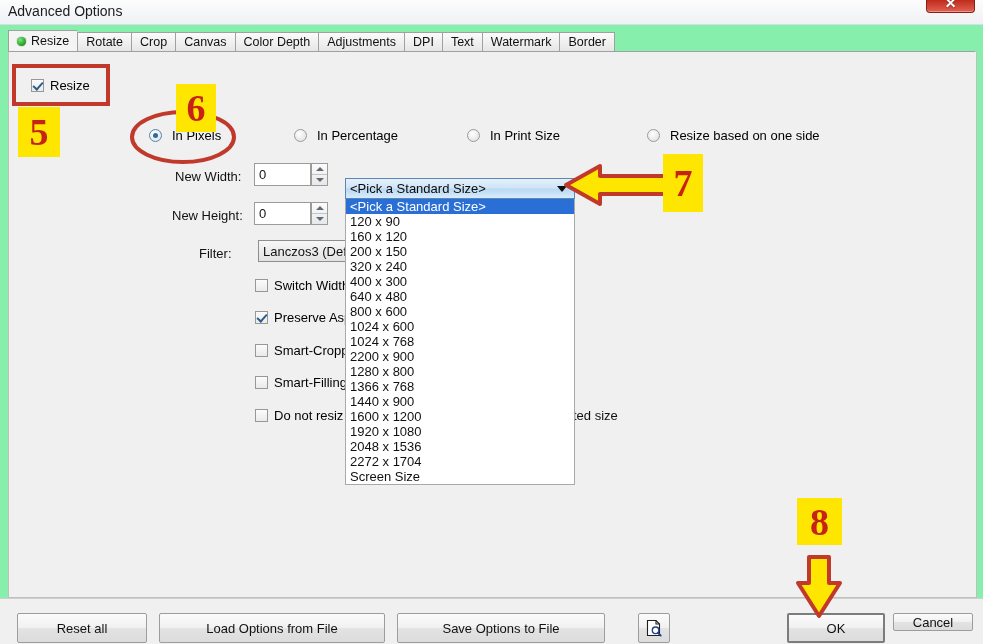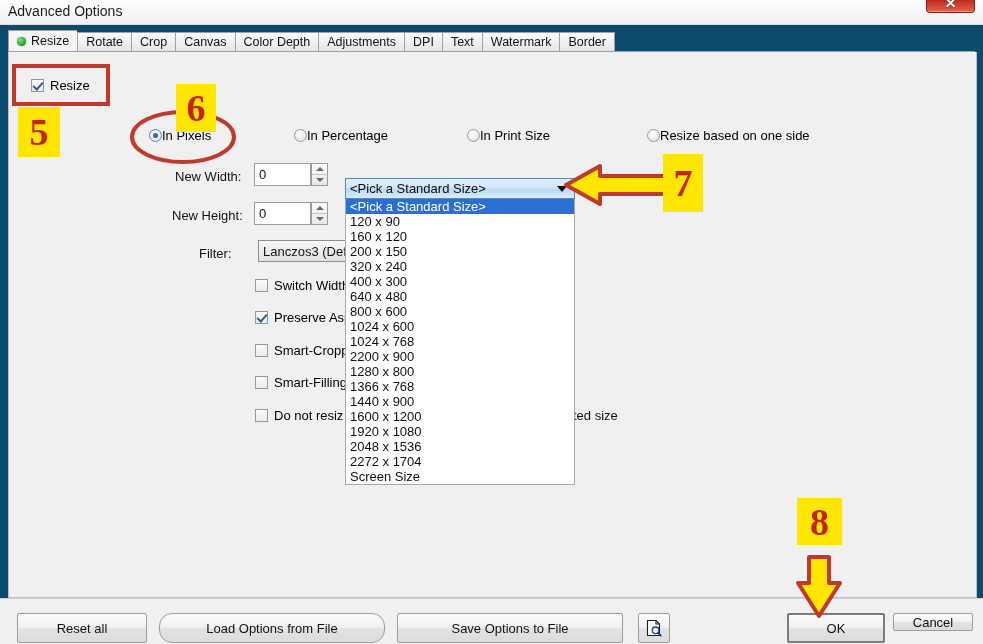--- a/index.html
+++ b/index.html
@@ -9,21 +9,21 @@
   body {
     width: 983px; height: 644px;
     font-family: "Liberation Sans", sans-serif;
     font-size: 13px;
     color: #000;
     overflow: hidden;
     position: relative;
   }
   #app {
     position: absolute; inset: 0;
-    background: #0c4a6e;
+    background: #86efac;
   }
 
   
   .titlebar {
     position: absolute; left: 0; top: 0; width: 983px; height: 24px;
     background: linear-gradient(#fdfdfd, #eef1f5);
     border-bottom: 1px solid #d8dde3;
   }
   .titlebar .title {
     position: absolute; left: 8px; top: 3px;
@@ -97,21 +97,21 @@
 
   .label {
     position: absolute;
     font-size: 13px; color: #111;
     white-space: nowrap;
   }
 
   
   .radio {
     position: absolute;
-    display: flex; align-items: center; gap: 0;
+    display: flex; align-items: center; gap: 10px;
     cursor: pointer; white-space: nowrap;
     font-size: 13px;
   }
   .radio .mark {
     width: 13px; height: 13px; border-radius: 50%;
     background: radial-gradient(circle at 40% 35%, #ffffff, #e6e6e6 70%);
     border: 1px solid #9a9a9a;
     box-sizing: border-box;
     position: relative;
     flex: 0 0 auto;
@@ -441,22 +441,22 @@
           <div class="dd-item">2048 x 1536</div>
           <div class="dd-item">2272 x 1704</div>
           <div class="dd-item">Screen Size</div>
         </div>
     </div>
 
   </div>
 
   <div class="bottombar">
     <div class="btn" style="left:17px; top:14px; width:130px; height:30px;">Reset all</div>
-    <div class="btn" style="left:159px; top:14px; width:226px; height:30px;border-radius:13px;">Load Options from File</div>
-    <div class="btn" style="left:397px; top:14px; width:226px; height:30px;">Save Options to File</div>
+    <div class="btn" style="left:159px; top:14px; width:226px; height:30px;">Load Options from File</div>
+    <div class="btn" style="left:397px; top:14px; width:208px; height:30px;">Save Options to File</div>
 
     <div class="btn icon-btn" style="left:638px; top:14px; width:32px; height:30px;">
       <svg width="20" height="20" viewBox="0 0 20 20">
         <path d="M3.5 2.5 H12 L15.5 6 V17.5 H3.5 Z" fill="#ffffff" stroke="#1f1f1f" stroke-width="1.1"></path>
         <path d="M12 2.5 V6 H15.5" fill="none" stroke="#1f1f1f" stroke-width="1.1"></path>
         <circle cx="11.6" cy="12.3" r="3.3" fill="#ffffff" stroke="#1b3f8f" stroke-width="1.4"></circle>
         <line x1="14" y1="14.8" x2="16.8" y2="17.6" stroke="#1b3f8f" stroke-width="1.8" stroke-linecap="round"></line>
       </svg>
     </div>
 

